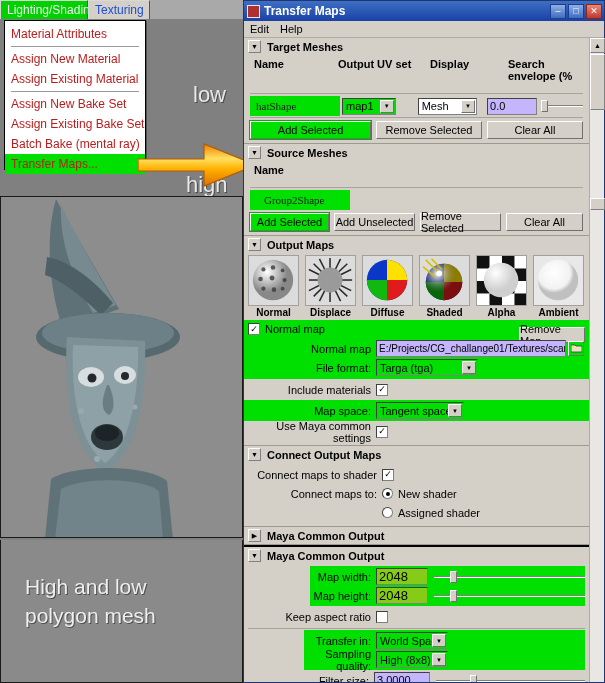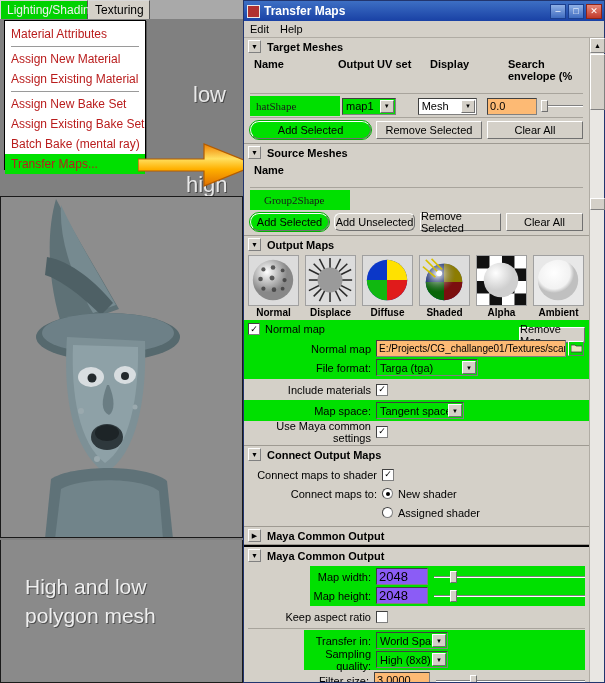--- a/index.html
+++ b/index.html
@@ -20,21 +20,21 @@
   }
 
   
   #tab-bar{ position:absolute; left:0; top:0; width:243px; height:19px; background:#a9a9a9; }
   .tab{
     position:absolute; top:0; height:19px; line-height:18px;
     font-size:12px; padding:0 6px; color:#ffffff;
     border-top:1px solid #d8d8d8; border-left:1px solid #d8d8d8; border-right:1px solid #555;
   }
   .tab.active{ left:0; background:#00d200; color:#f0f0f0; width:88px; }
-  .tab.inactive{ left:88px; background:#d4d0c8; color:#000000; width:62px; }
+  .tab.inactive{ left:88px; background:#d4d0c8; color:#1d4ed8; width:62px; }
 
   
   #menu-panel{
     position:absolute; left:4px; top:20px; width:142px; height:150px;
     background:#ffffff; border:1px solid #000;
     box-shadow:1px 1px 0 rgba(0,0,0,.35);
   }
   .menu-item{
     height:20px; line-height:20px; padding-left:6px;
     font-size:12px; color:#b91c1c; white-space:nowrap;
@@ -148,33 +148,33 @@
     display:inline-flex; align-items:center; font-size:11px;
     padding-left:3px; color:#000; position:relative;
   }
   .combo.green{ background:#00e000; }
   .combo .arrow{
     position:absolute; right:1px; top:1px; width:14px; height:13px;
     background:#d4d0c8; border:1px solid #fff; border-right-color:#707070; border-bottom-color:#707070;
     display:flex; align-items:center; justify-content:center; font-size:6px;
   }
   .txtfield{
-    height:17px; background:#fdba74; border:1px solid #808080;
+    height:17px; background:#c4b5fd; border:1px solid #808080;
     border-top-color:#404040; border-left-color:#404040;
     font-size:11px; color:#000; padding:0 2px; line-height:15px;
   }
-  .txtfield.green{ background:#8b5cf6; }
+  .txtfield.green{ background:#84cc16; }
 
   .btn{
     height:18px; background:#d4d0c8; border:1px solid #fff;
     border-right-color:#707070; border-bottom-color:#707070;
     display:flex; align-items:center; justify-content:center;
     font-size:11px; color:#000;
   }
-  .btn.green{ background:#00e000; outline:1px solid #00b200;border-radius:9px; }
+  .btn.green{ background:#00e000; outline:1px solid #00b200; }
 
   .btnrow{ display:flex; gap:5px; margin-top:3px; }
 
   
   .slider{ position:relative; height:14px; flex:1; display:flex; align-items:center; }
   .slider .track{ position:absolute; left:0; right:0; top:6px; height:2px;
     border-top:1px solid #808080; border-bottom:1px solid #fff; }
   .slider .knob{ position:absolute; width:7px; height:12px; top:1px;
     background:#d4d0c8; border:1px solid #fff; border-right-color:#707070; border-bottom-color:#707070; }
 
@@ -355,21 +355,21 @@
         <div class="frame-body">
           <div class="mesh-head">
             <div class="c1">Name</div>
           </div>
           <div class="hrule"></div>
           <div class="mesh-row">
             <div class="mesh-name src">Group2Shape</div>
           </div>
           <div class="btnrow">
             <div class="btn green" style="width:84px;">Add Selected</div>
-            <div class="btn" style="width:86px;border-radius:6px;">Add Unselected</div>
+            <div class="btn" style="width:86px;">Add Unselected</div>
             <div class="btn" style="width:86px;">Remove Selected</div>
             <div class="btn" style="width:82px;">Clear All</div>
           </div>
         </div>
       </div>
 
       <div class="frame">
         <div class="frame-head">
           <span class="tri">▼</span>
           <span class="frame-title">Output Maps</span>

